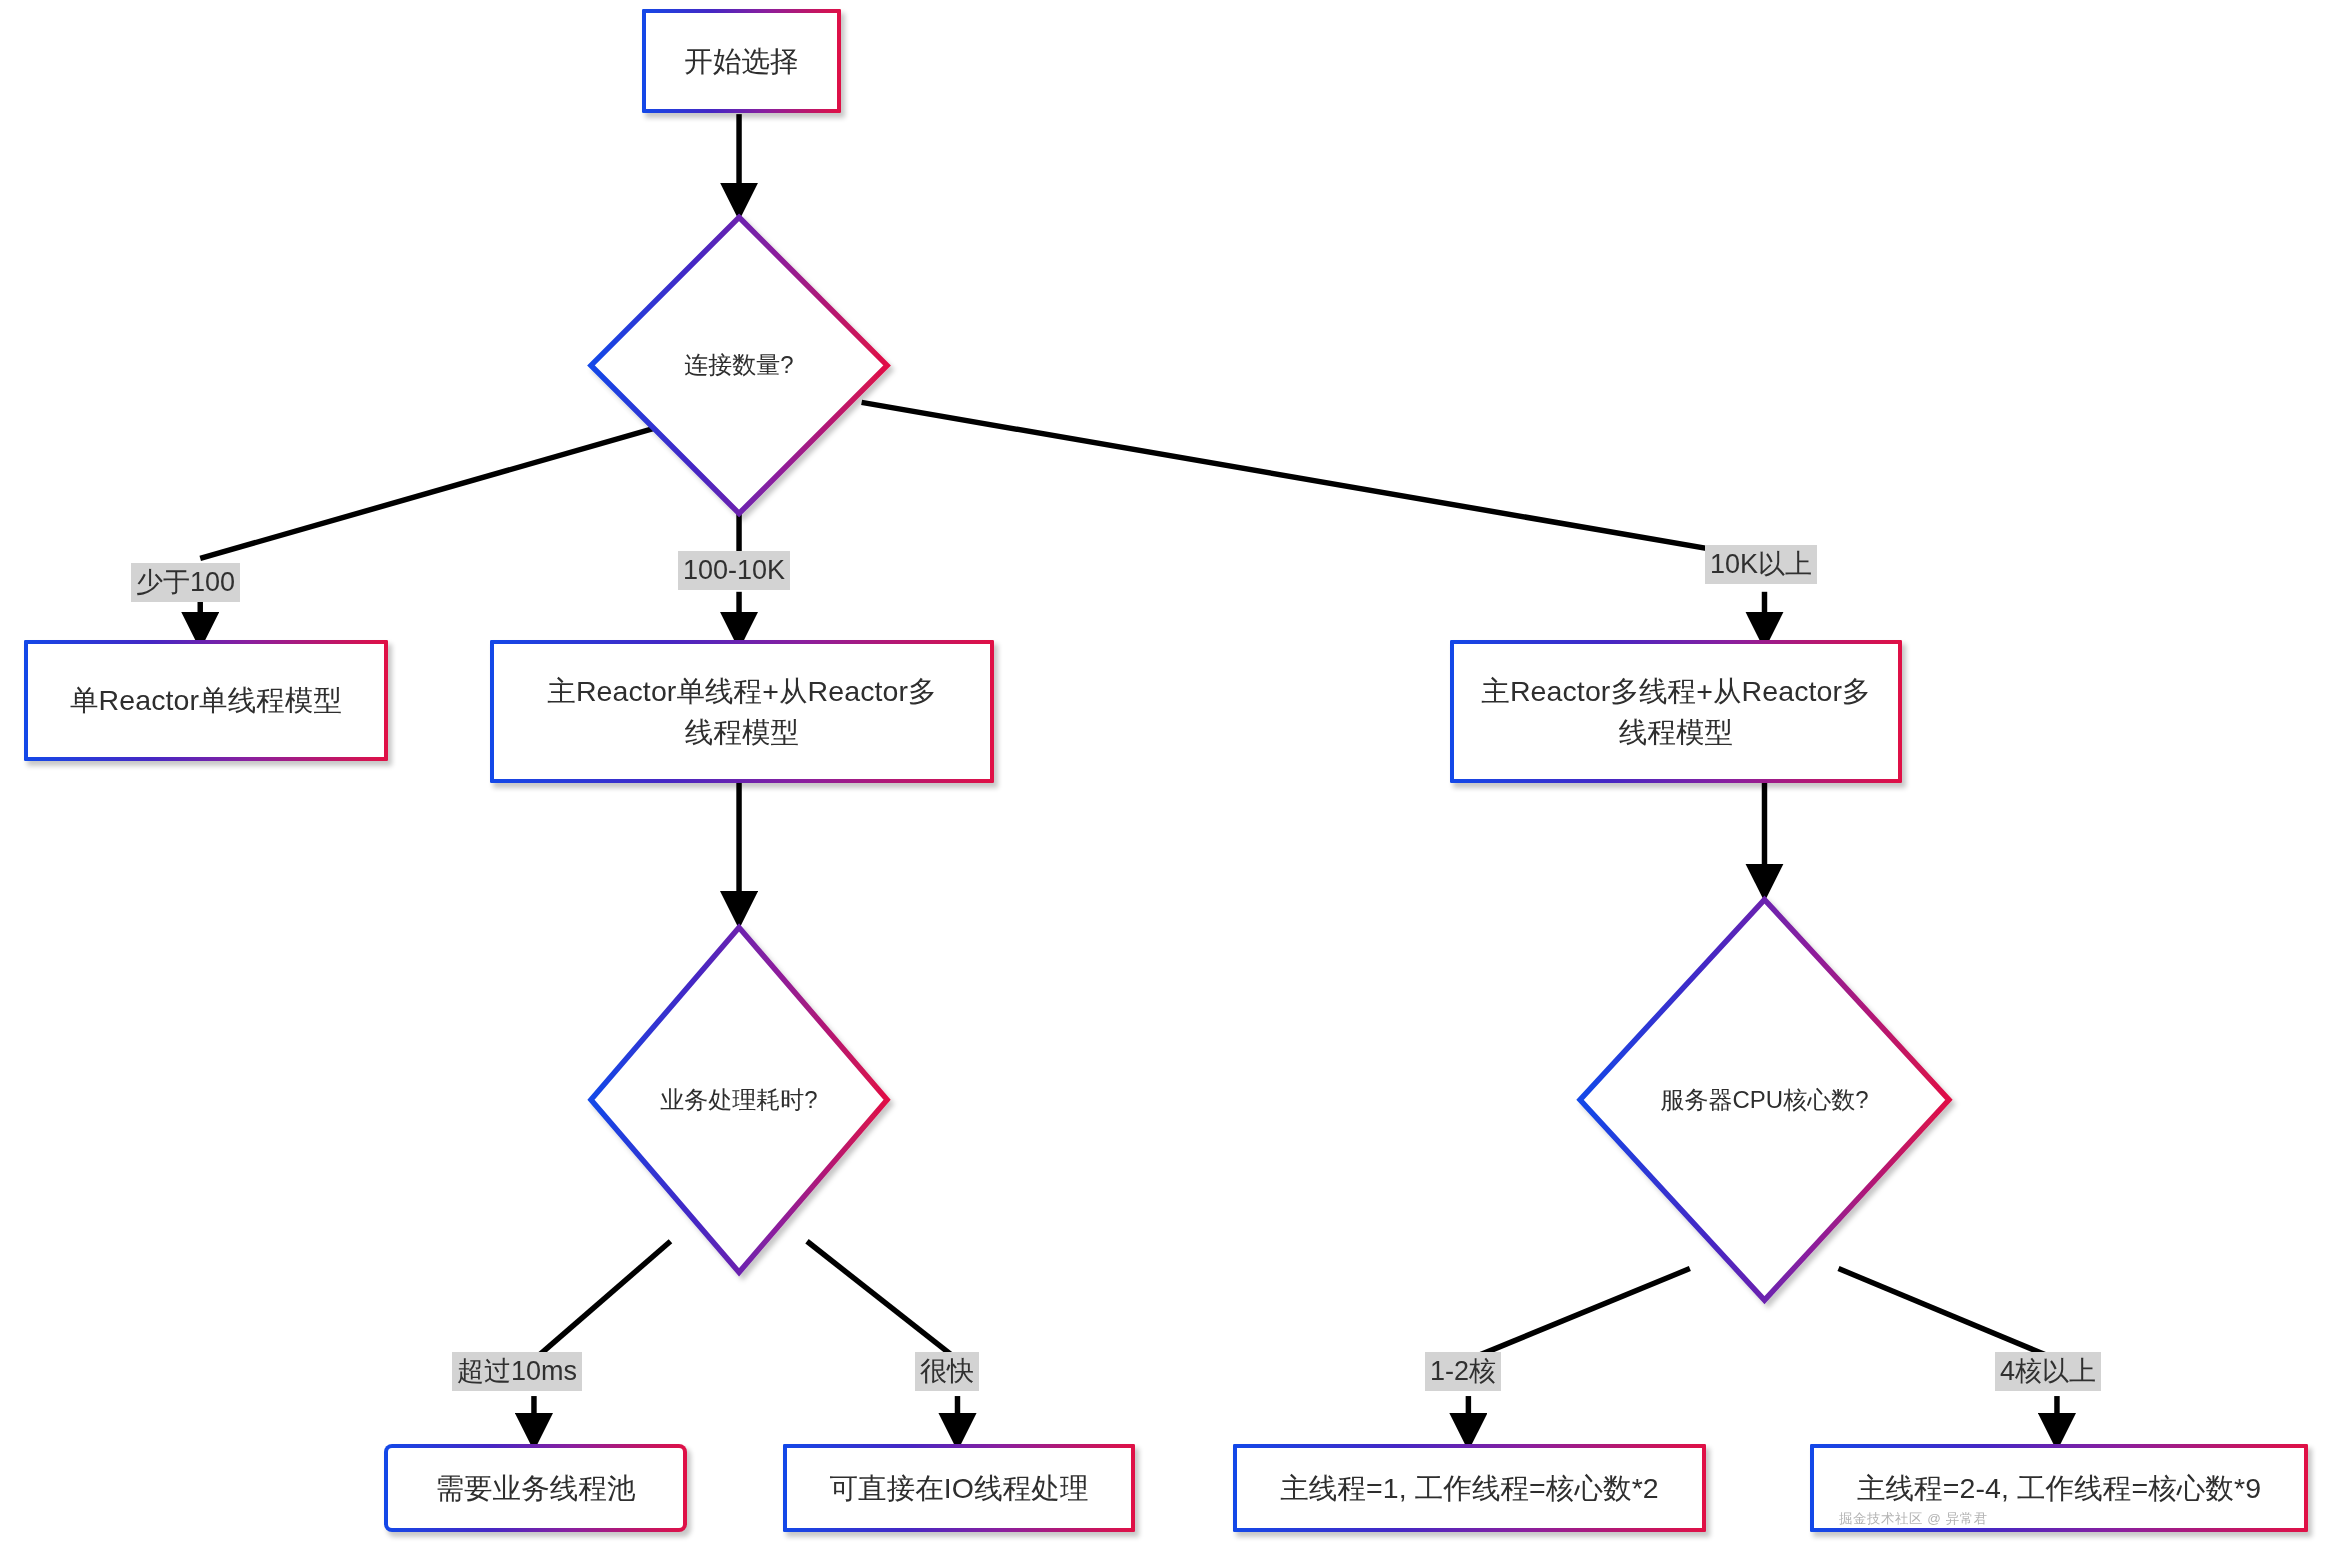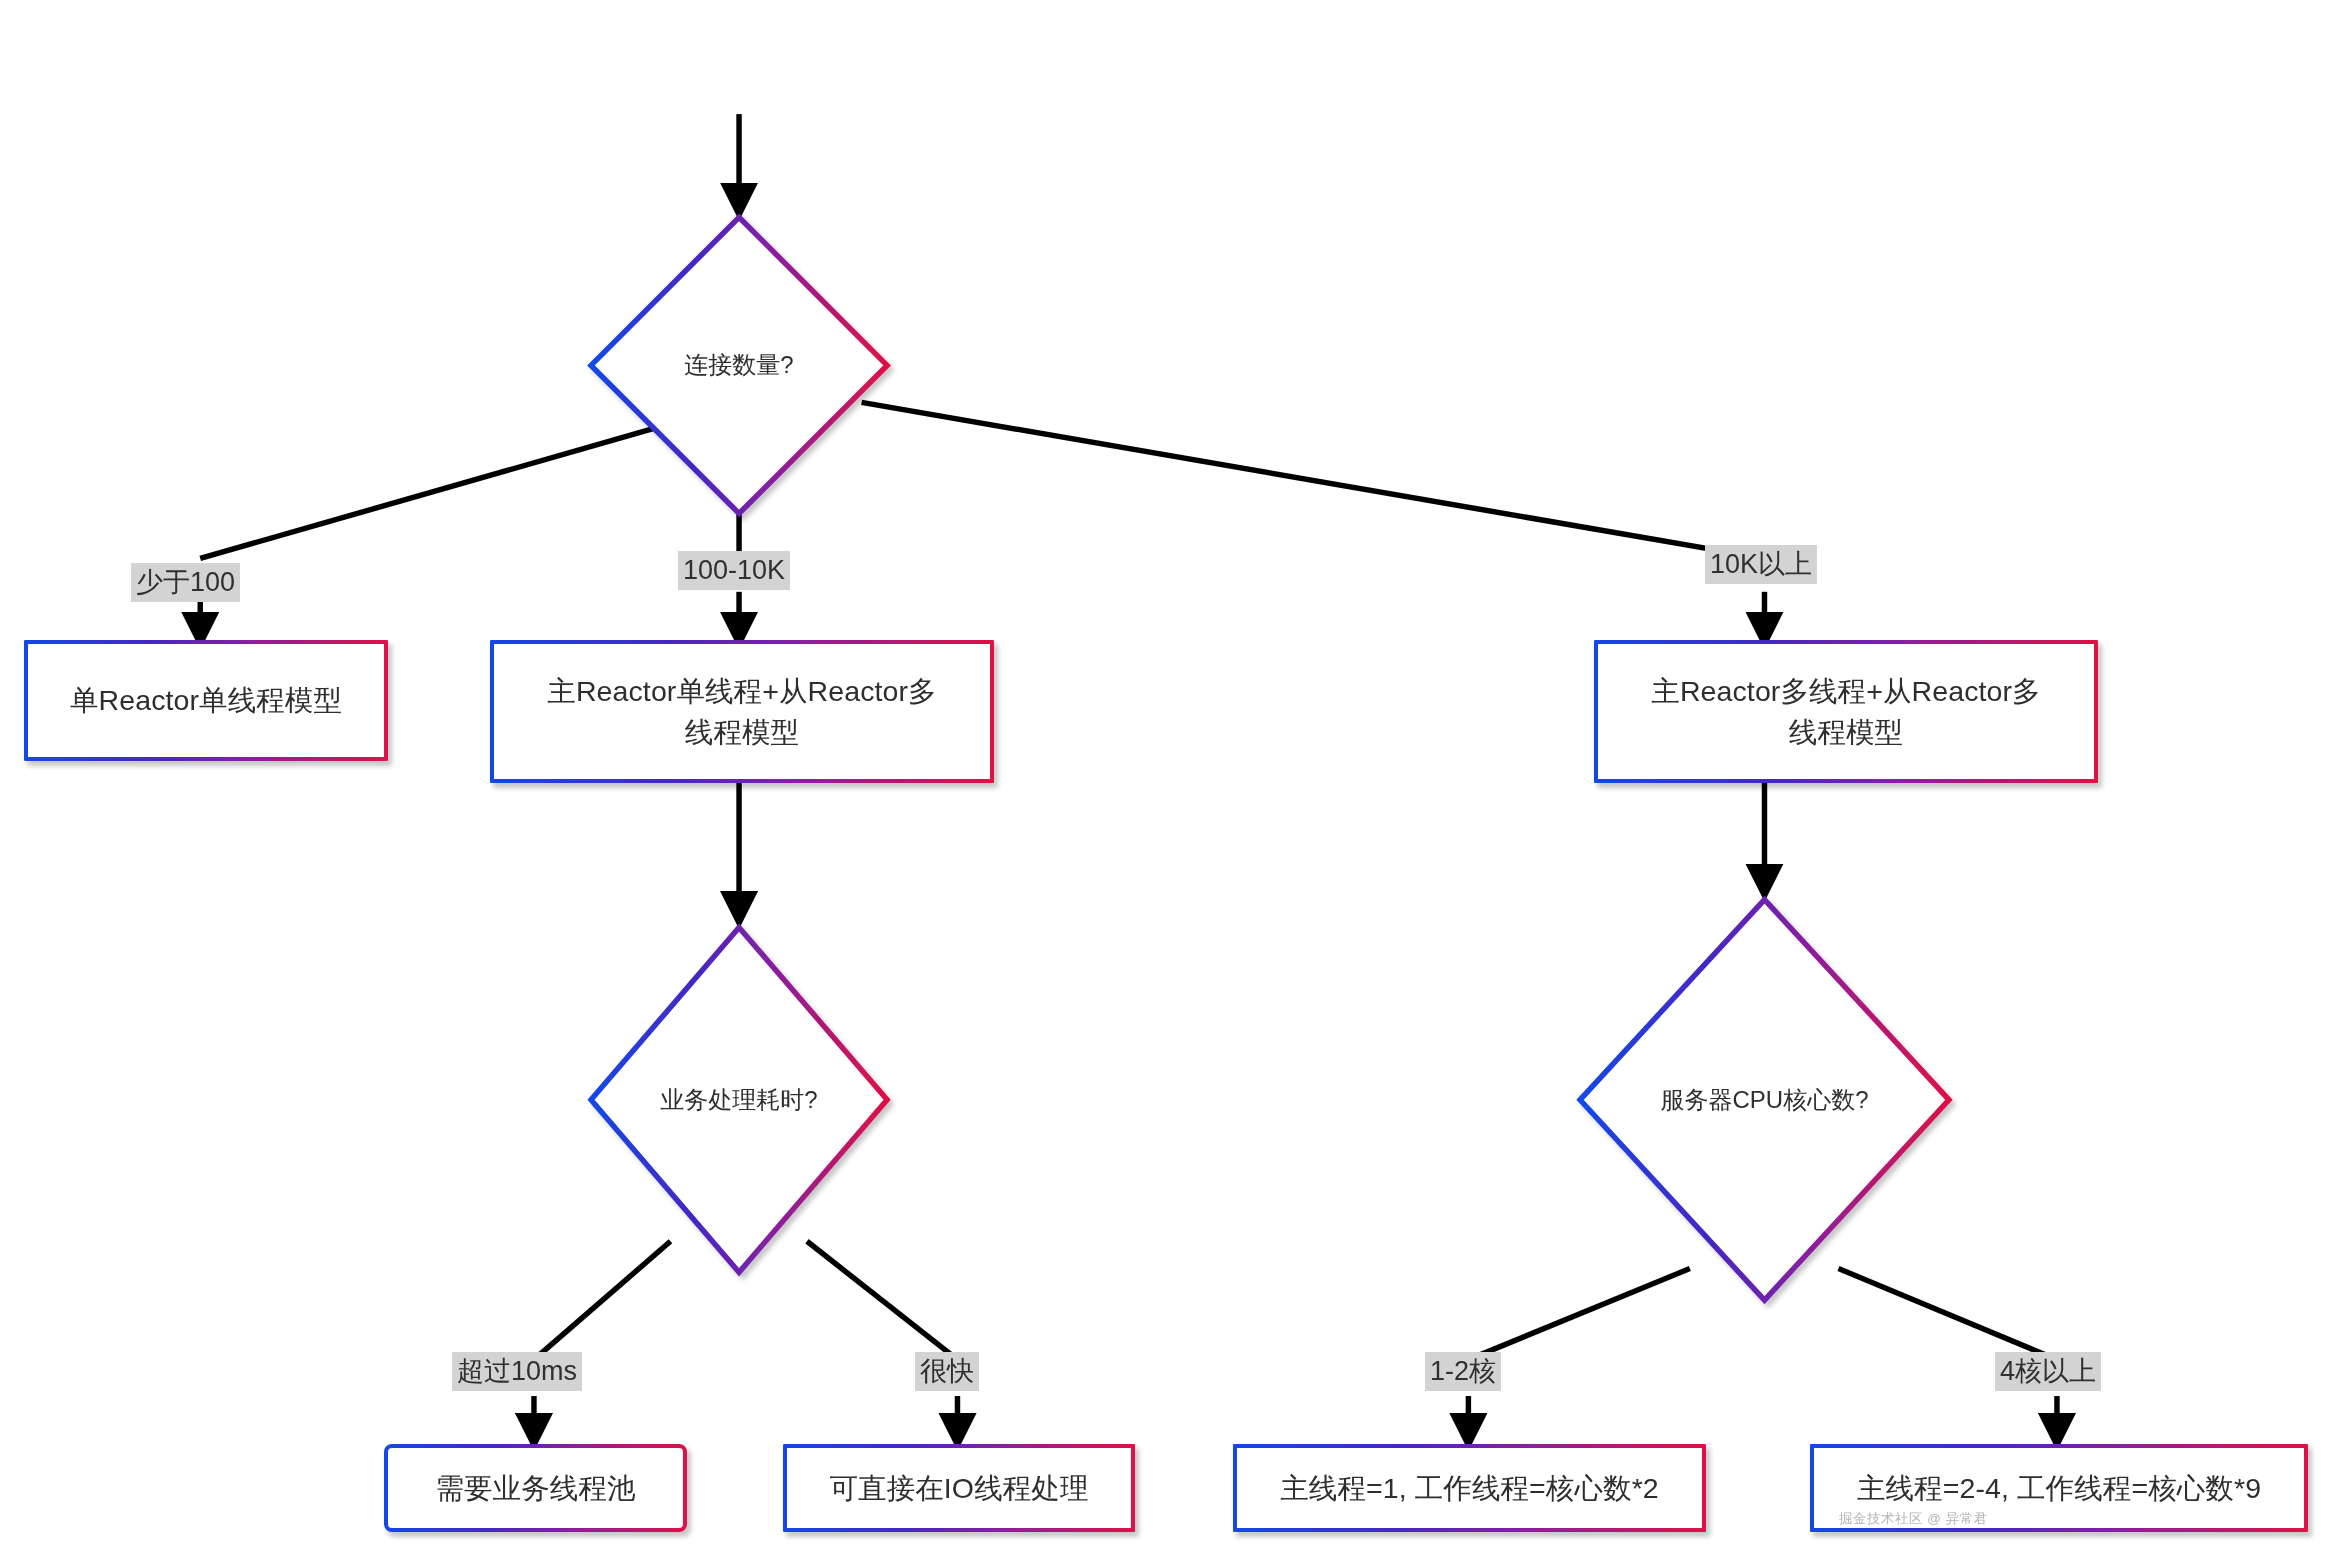--- a/index.html
+++ b/index.html
@@ -140,31 +140,34 @@
     <path d="M 3030 2090 L 3390 2240" stroke="#000" stroke-width="9" fill="none"></path>
     <path d="M 3390 2300 L 3390 2375" stroke="#000" stroke-width="9" fill="none" marker-end="url(#arrow)"></path>
 
     <polygon points="1218,358 1462,602 1218,846 974,602" fill="#ffffff" stroke="url(#gradH)" stroke-width="9" filter="url(#dshadow)"></polygon>
 
     <polygon points="1218,1528 1462,1812 1218,2096 974,1812" fill="#ffffff" stroke="url(#gradH)" stroke-width="9" filter="url(#dshadow)"></polygon>
 
     <polygon points="2908,1482 3212,1812 2908,2142 2604,1812" fill="#ffffff" stroke="url(#gradH)" stroke-width="9" filter="url(#dshadow)"></polygon>
   </svg>
 
+  <div class="node-rect" style="left:642px; top:9px; width:199px; height:104px;">
+    <span class="label">开始选择</span>
+  </div>
 
   <div class="node-rect" style="left:24px; top:640px; width:364px; height:121px;">
     <span class="label">单Reactor单线程模型</span>
   </div>
 
   <div class="node-rect" style="left:490px; top:640px; width:504px; height:143px;">
     <span class="label">主Reactor单线程+从Reactor多
 线程模型</span>
   </div>
 
-  <div class="node-rect" style="left:1594px; top:640px; width:504px; height:143px;">
+  <div class="node-rect" style="left:1450px; top:640px; width:452px; height:143px;">
     <span class="label">主Reactor多线程+从Reactor多
 线程模型</span>
   </div>
 
   <div class="node-rect" style="left:384px; top:1444px; width:303px; height:88px;border-radius:8px;">
     <span class="label">需要业务线程池</span>
   </div>
 
   <div class="node-rect" style="left:783px; top:1444px; width:352px; height:88px;">
     <span class="label">可直接在IO线程处理</span>

